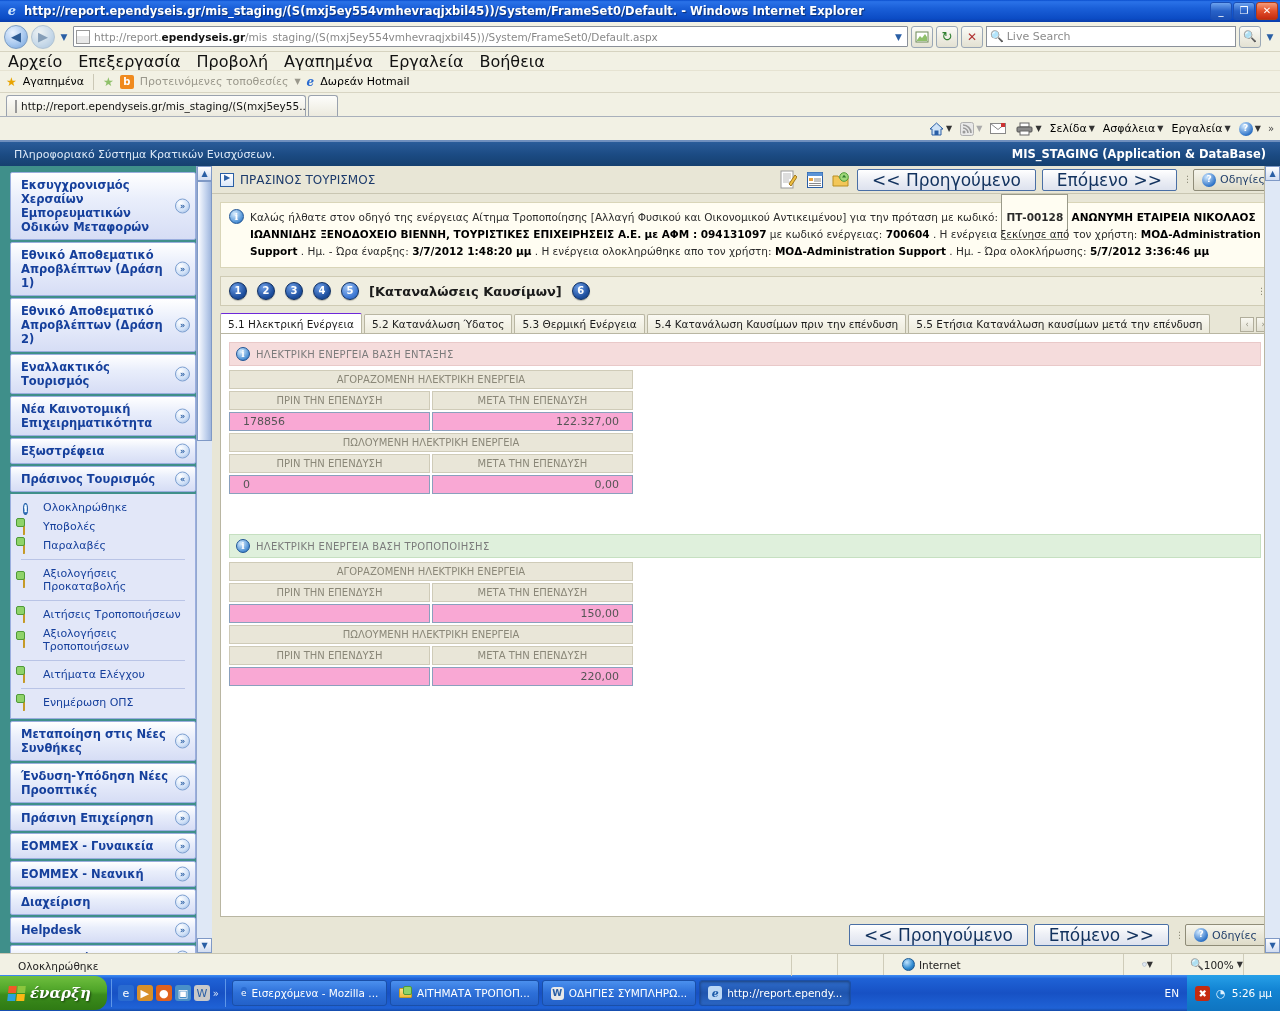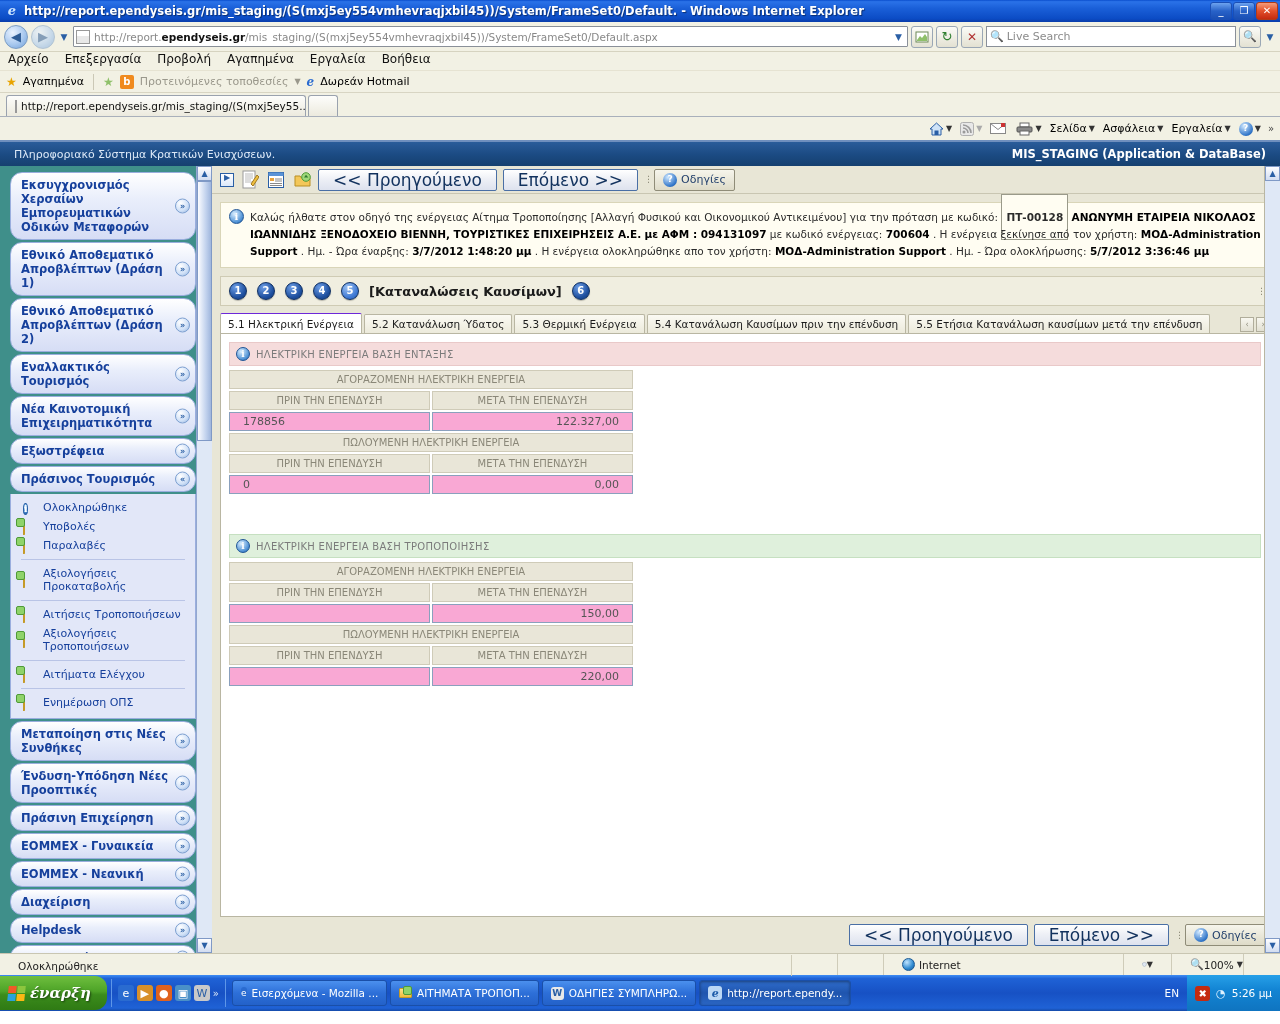--- a/index.html
+++ b/index.html
@@ -77,21 +77,21 @@
   #searchbox {
     width: 250px; height: 21px; background:#fff;
     border:1px solid #8a9099; display:flex; align-items:center; padding: 0 3px; gap:3px;
   }
   #searchbox .sph { color:#8b8b8b; font-size: 11px; }
   .magn { color:#3a6ea5; font-size: 11px; }
 
   
   #menubar {
     height: 19px; background:#f2f1e4; display:flex; align-items:flex-start;
-    padding-left: 8px; gap: 16px; color:#111; font-size: 12px;
+    padding-left: 8px; gap: 16px; color:#111; font-size: 16px;
     border-bottom: 1px solid #e6e3d2;
   }
   #menubar span { cursor: default; }
 
   
   #favbar {
     height: 22px; background:#f2f1e4; display:flex; align-items:center;
     padding-left: 6px; gap: 6px; font-size: 11px;
     border-bottom: 1px solid #d8d5c3;
   }
@@ -138,21 +138,21 @@
   
   #leftnav {
     width: 196px; background: linear-gradient(to bottom,#3f8f8a 0 100%);
     background:#3f8f8a;
     position: relative; overflow: hidden;
   }
   #leftnav .inner { padding: 6px 0 0 10px; }
   .navgrp {
     background: linear-gradient(to bottom,#ffffff 0%, #e9eefb 40%, #d6ddf5 100%);
     border: 1px solid #9aaede;
-    border-radius: 12px;
+    border-radius: 2px;
     margin-bottom: 2px;
     position: relative;
     padding: 5px 26px 5px 10px;
     color: #16409c; font-weight: bold; font-size: 11.5px; line-height: 14px;
   }
   .navgrp .chev {
     position:absolute; right:5px; top:50%; transform: translateY(-50%);
     width:15px;height:15px;border-radius:50%;
     background: radial-gradient(circle at 35% 30%,#ffffff,#cfe0f7 60%,#8fb0dd);
     border:1px solid #7c9fd0; color:#2a5fa5;
@@ -573,20 +573,21 @@
     <div class="sbtrack">
       <div class="sbthumb"></div>
     </div>
     <div class="sbbtn">▼</div>
   </div>
 
   <div id="content">
 
     <div id="ctop">
       <span class="pgicon"></span>
+      <span class="ctitle">ΠΡΑΣΙΝΟΣ ΤΟΥΡΙΣΜΟΣ</span>
 
       <span class="iconbtn">
         <svg width="17" height="19" viewBox="0 0 17 19">
             <rect x="1" y="1" width="12" height="17" fill="#fff" stroke="#999"></rect>
             <g stroke="#bbb">
               <line x1="3" y1="4" x2="11" y2="4"></line>
               <line x1="3" y1="6" x2="11" y2="6"></line>
               <line x1="3" y1="8" x2="11" y2="8"></line>
               <line x1="3" y1="10" x2="9" y2="10"></line>
               <line x1="3" y1="12" x2="11" y2="12"></line>

